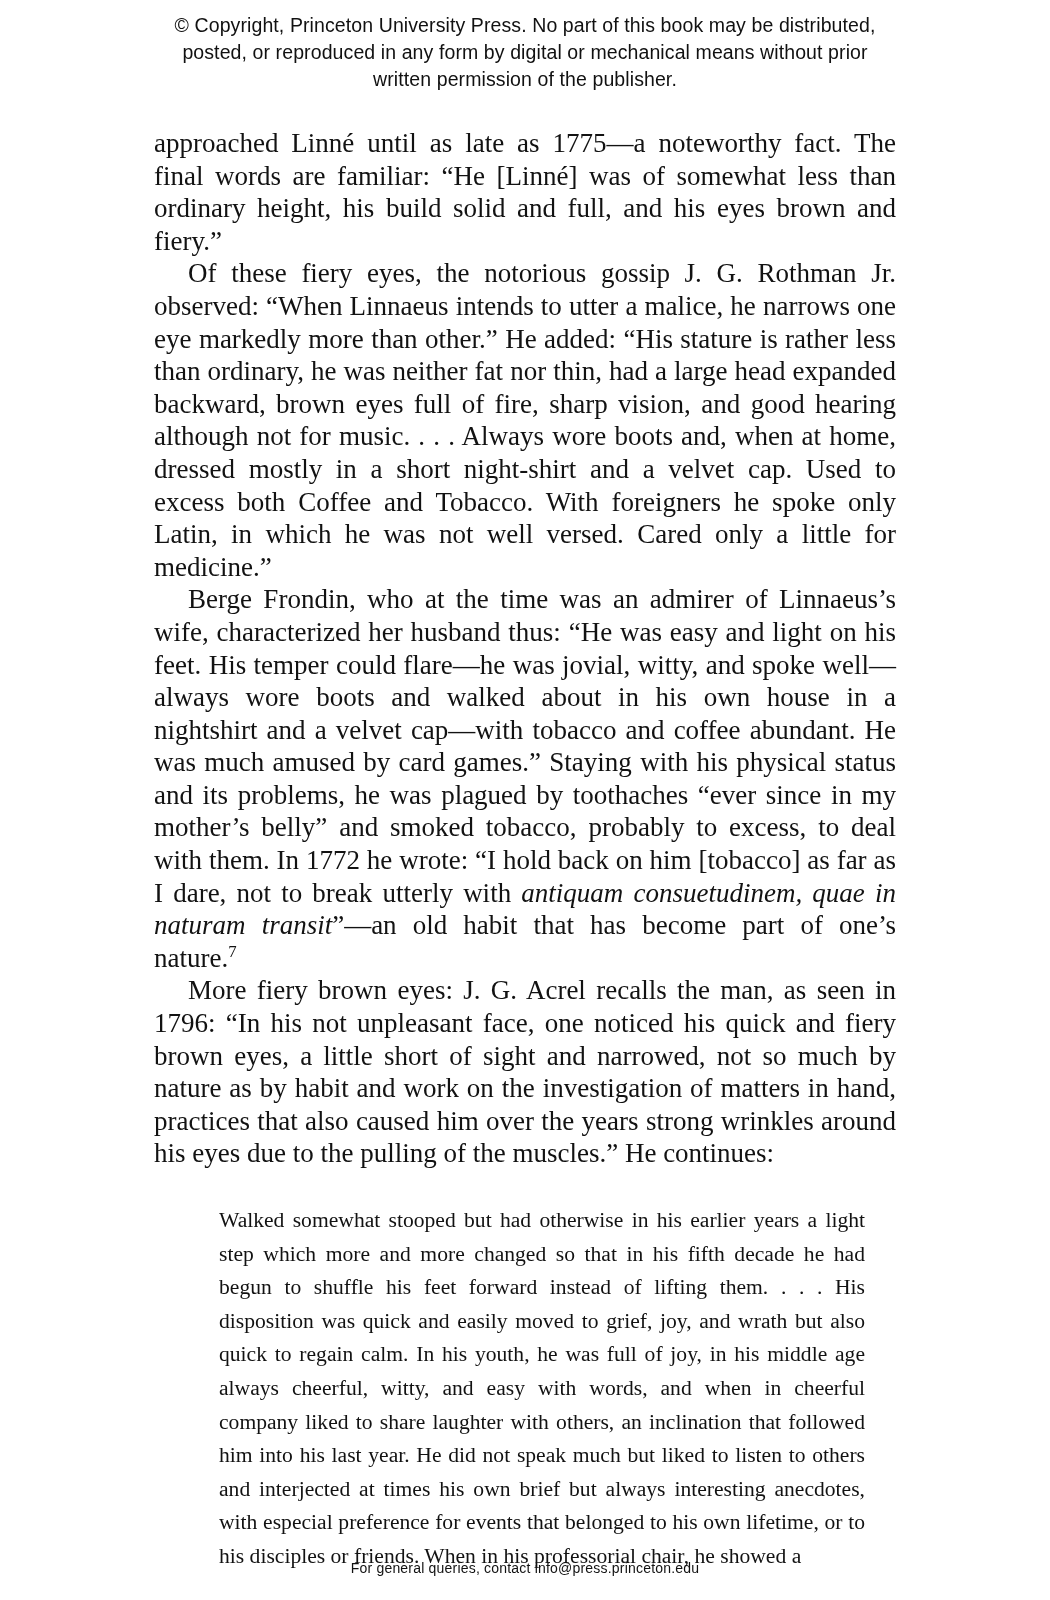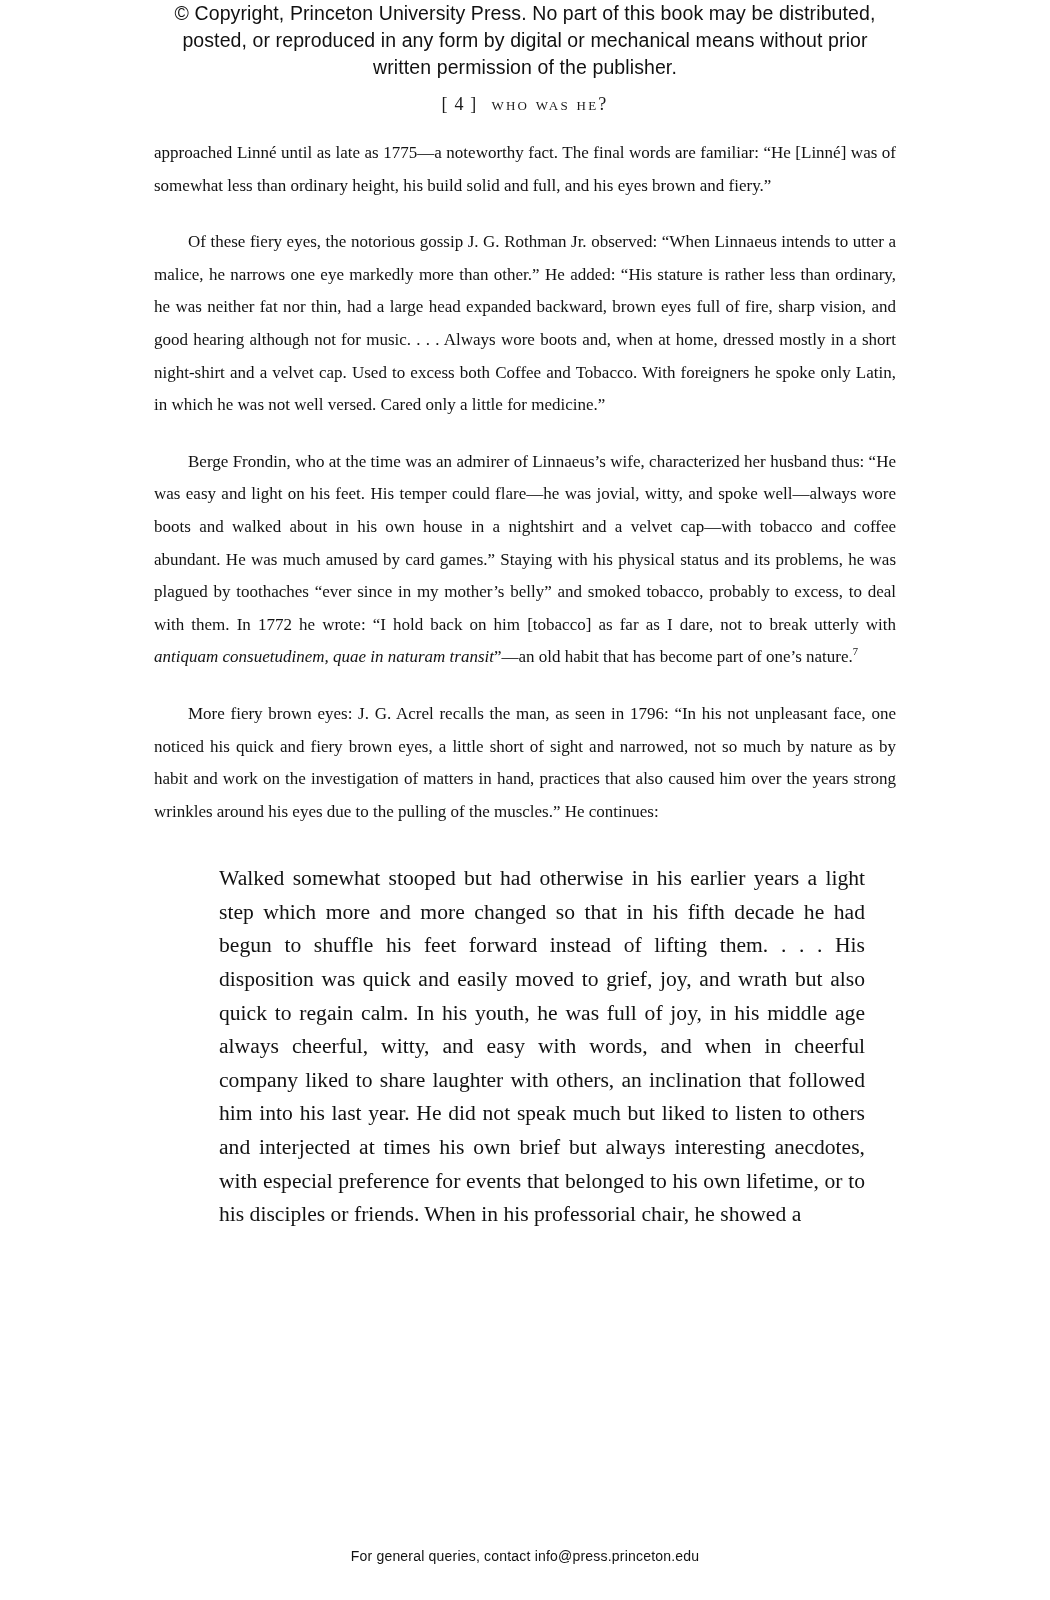--- a/index.html
+++ b/index.html
@@ -22,21 +22,21 @@
     position: relative;
   }
   
   .copyright {
     font-family: "Liberation Sans", sans-serif;
     font-size: 19.5px;
     line-height: 27px;
     text-align: center;
     color: #111111;
     width: 720px;
-    margin: 0 auto;
+    margin: 12px auto;
     letter-spacing: 0.1px;
   }
   
   .running-head {
     text-align: center;
     margin-top: 13px;
     font-size: 18px;
     color: #1a1a1a;
     font-variant: small-caps;
     letter-spacing: 1.6px;
@@ -47,32 +47,31 @@
   .running-head .rh-title {
     margin-left: 14px;
     font-variant: small-caps;
     letter-spacing: 2.2px;
   }
   
   .textblock {
     margin: 0 auto;
     width: 742px;
     padding-top: 22px;
-    font-size: 17px;
+    font-size: 27px;
     line-height: 32.6px;
     text-align: justify;
     text-justify: inter-word;
     hyphens: manual;
   }
   .textblock p {
     margin: 0;
   }
   .textblock p.indent {
     text-indent: 34px;
-    margin-top: 24px;
   }
   .textblock p.noindent {
     text-indent: 0;
   }
   
   .blockquote {
     margin: 12px auto;
     width: 680px;
     padding-left: 34px;
     box-sizing: border-box;
@@ -108,23 +107,20 @@
     letter-spacing: 0.2px;
   }
 </style>
 </head>
 <body>
 
 <div class="page">
 
   <div class="copyright">© Copyright, Princeton University Press. No part of this book may be distributed, posted, or reproduced in any form by digital or mechanical means without prior written permission of the publisher.</div>
 
-  <div class="running-head">
-    <span class="folio">[ 4 ]</span><span class="rh-title">who was he?</span>
-  </div>
 
   <div class="textblock">
     <p class="noindent">approached Linné until as late as 1775—a noteworthy fact. The final words are familiar: “He [Linné] was of somewhat less than ordinary height, his build solid and full, and his eyes brown and fiery.”</p>
     <p class="indent">Of these fiery eyes, the notorious gossip J. G. Rothman Jr. observed: “When Linnaeus intends to utter a malice, he narrows one eye markedly more than other.” He added: “His stature is rather less than ordinary, he was neither fat nor thin, had a large head expanded backward, brown eyes full of fire, sharp vision, and good hearing although not for music. . . . Always wore boots and, when at home, dressed mostly in a short night-shirt and a velvet cap. Used to excess both Coffee and Tobacco. With foreigners he spoke only Latin, in which he was not well versed. Cared only a little for medicine.”</p>
     <p class="indent"><span>Berge Frondin, who at the time was an admirer of Linnaeus’s wife, characterized her husband thus: “He was easy and light on his feet. His temper could flare—he was jovial, witty, and spoke well—always wore boots and walked about in his own house in a nightshirt and a velvet cap—with tobacco and coffee abundant. He was much amused by card games.” Staying with his physical status and its problems, he was plagued by toothaches “ever since in my mother’s belly” and smoked tobacco, probably to excess, to deal with them. In 1772 he wrote: “I hold back on him [tobacco] as far as I dare, not to break utterly with </span><em>antiquam consuetudinem, quae in naturam transit</em><span>”—an old habit that has become part of one’s nature.</span><sup class="fn">7</sup></p>
     <p class="indent">More fiery brown eyes: J. G. Acrel recalls the man, as seen in 1796: “In his not unpleasant face, one noticed his quick and fiery brown eyes, a little short of sight and narrowed, not so much by nature as by habit and work on the investigation of matters in hand, practices that also caused him over the years strong wrinkles around his eyes due to the pulling of the muscles.” He continues:</p>
   </div>
 
   <div class="blockquote">
     <p>Walked somewhat stooped but had otherwise in his earlier years a light step which more and more changed so that in his fifth decade he had begun to shuffle his feet forward instead of lifting them. . . . His disposition was quick and easily moved to grief, joy, and wrath but also quick to regain calm. In his youth, he was full of joy, in his middle age always cheerful, witty, and easy with words, and when in cheerful company liked to share laughter with others, an inclination that followed him into his last year. He did not speak much but liked to listen to others and interjected at times his own brief but always interesting anecdotes, with especial preference for events that belonged to his own lifetime, or to his disciples or friends. When in his professorial chair, he showed a</p>

